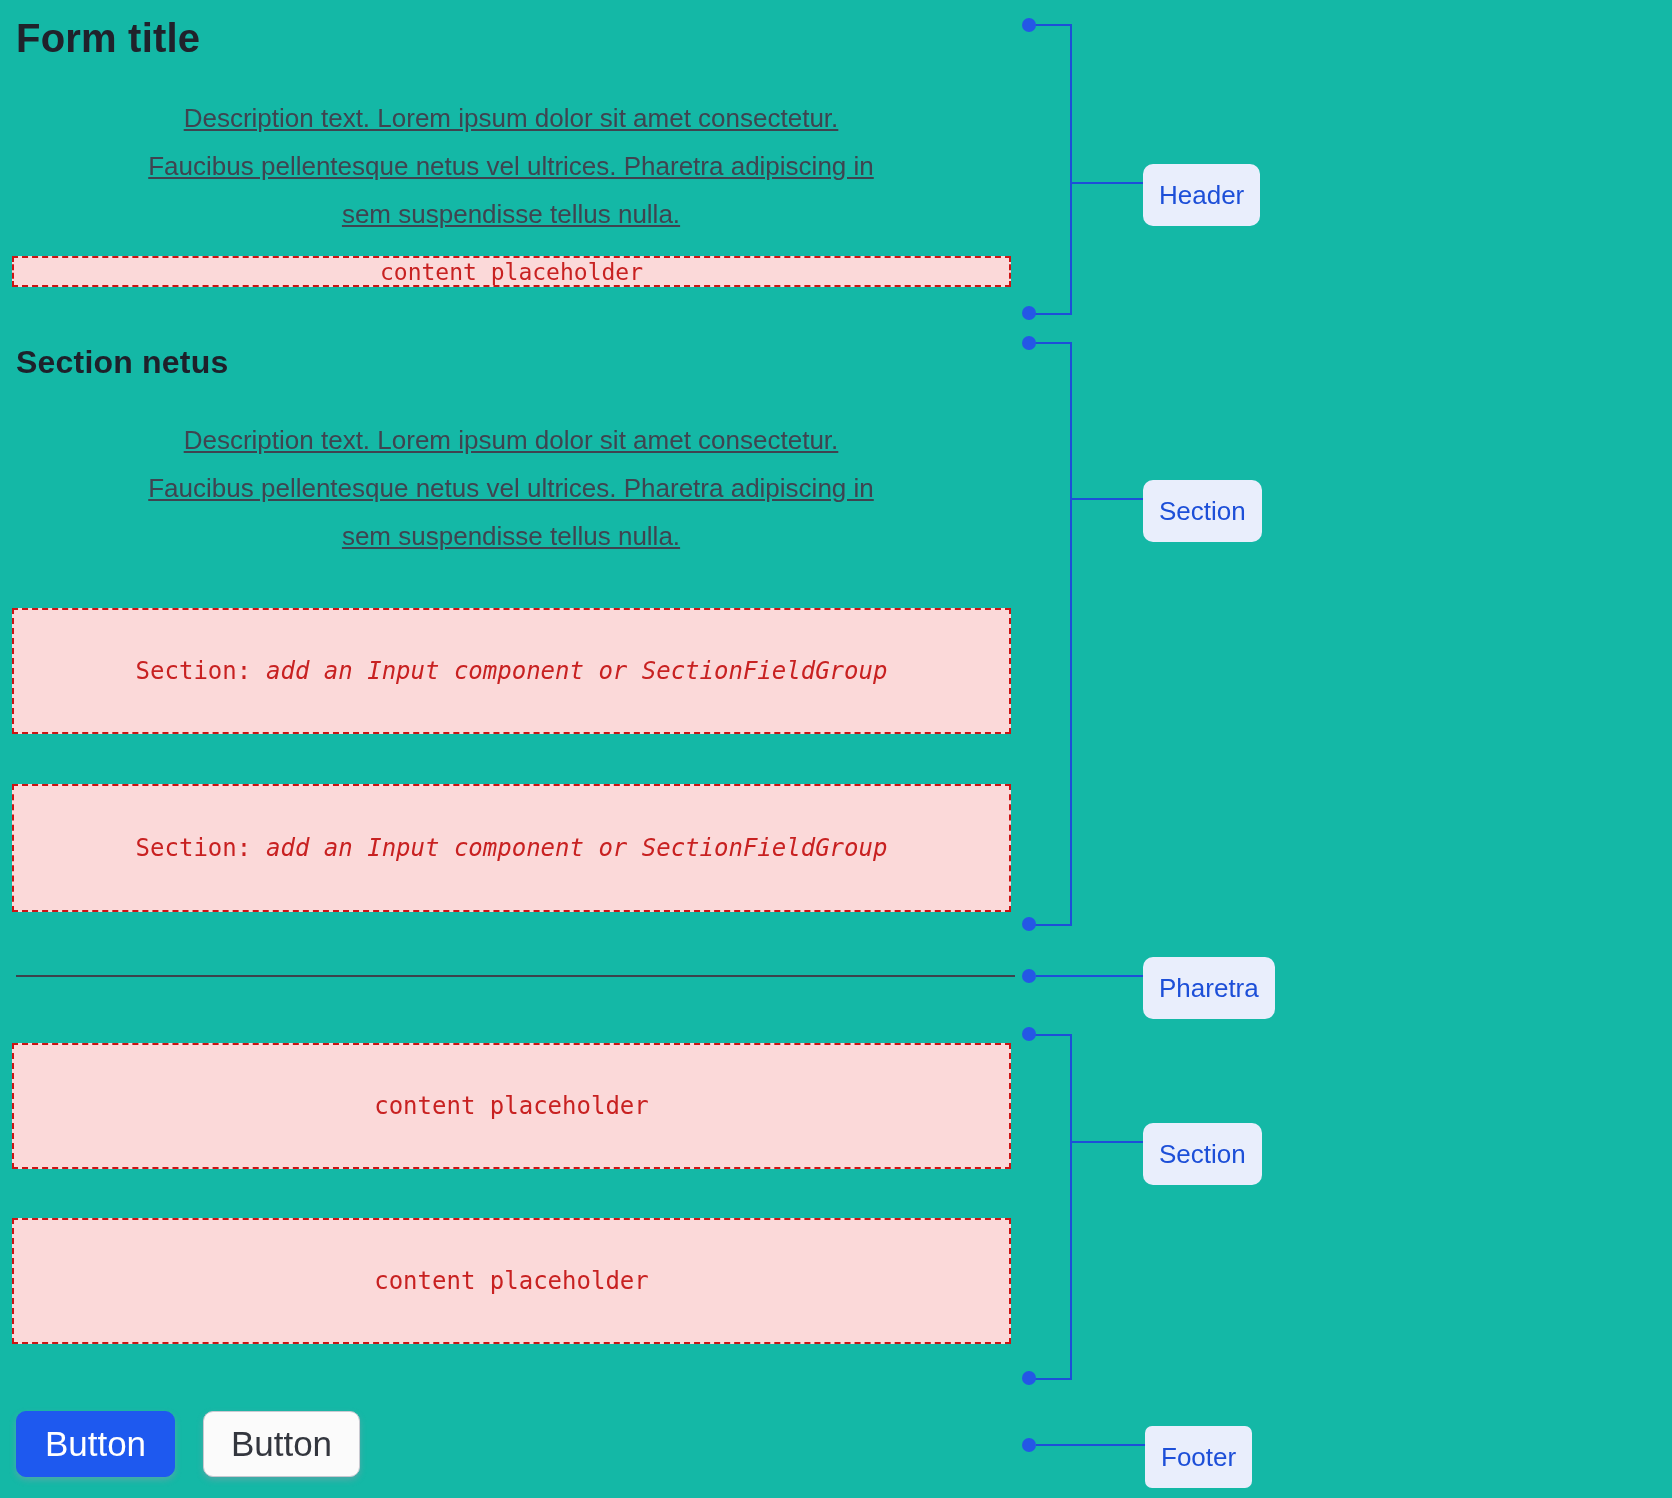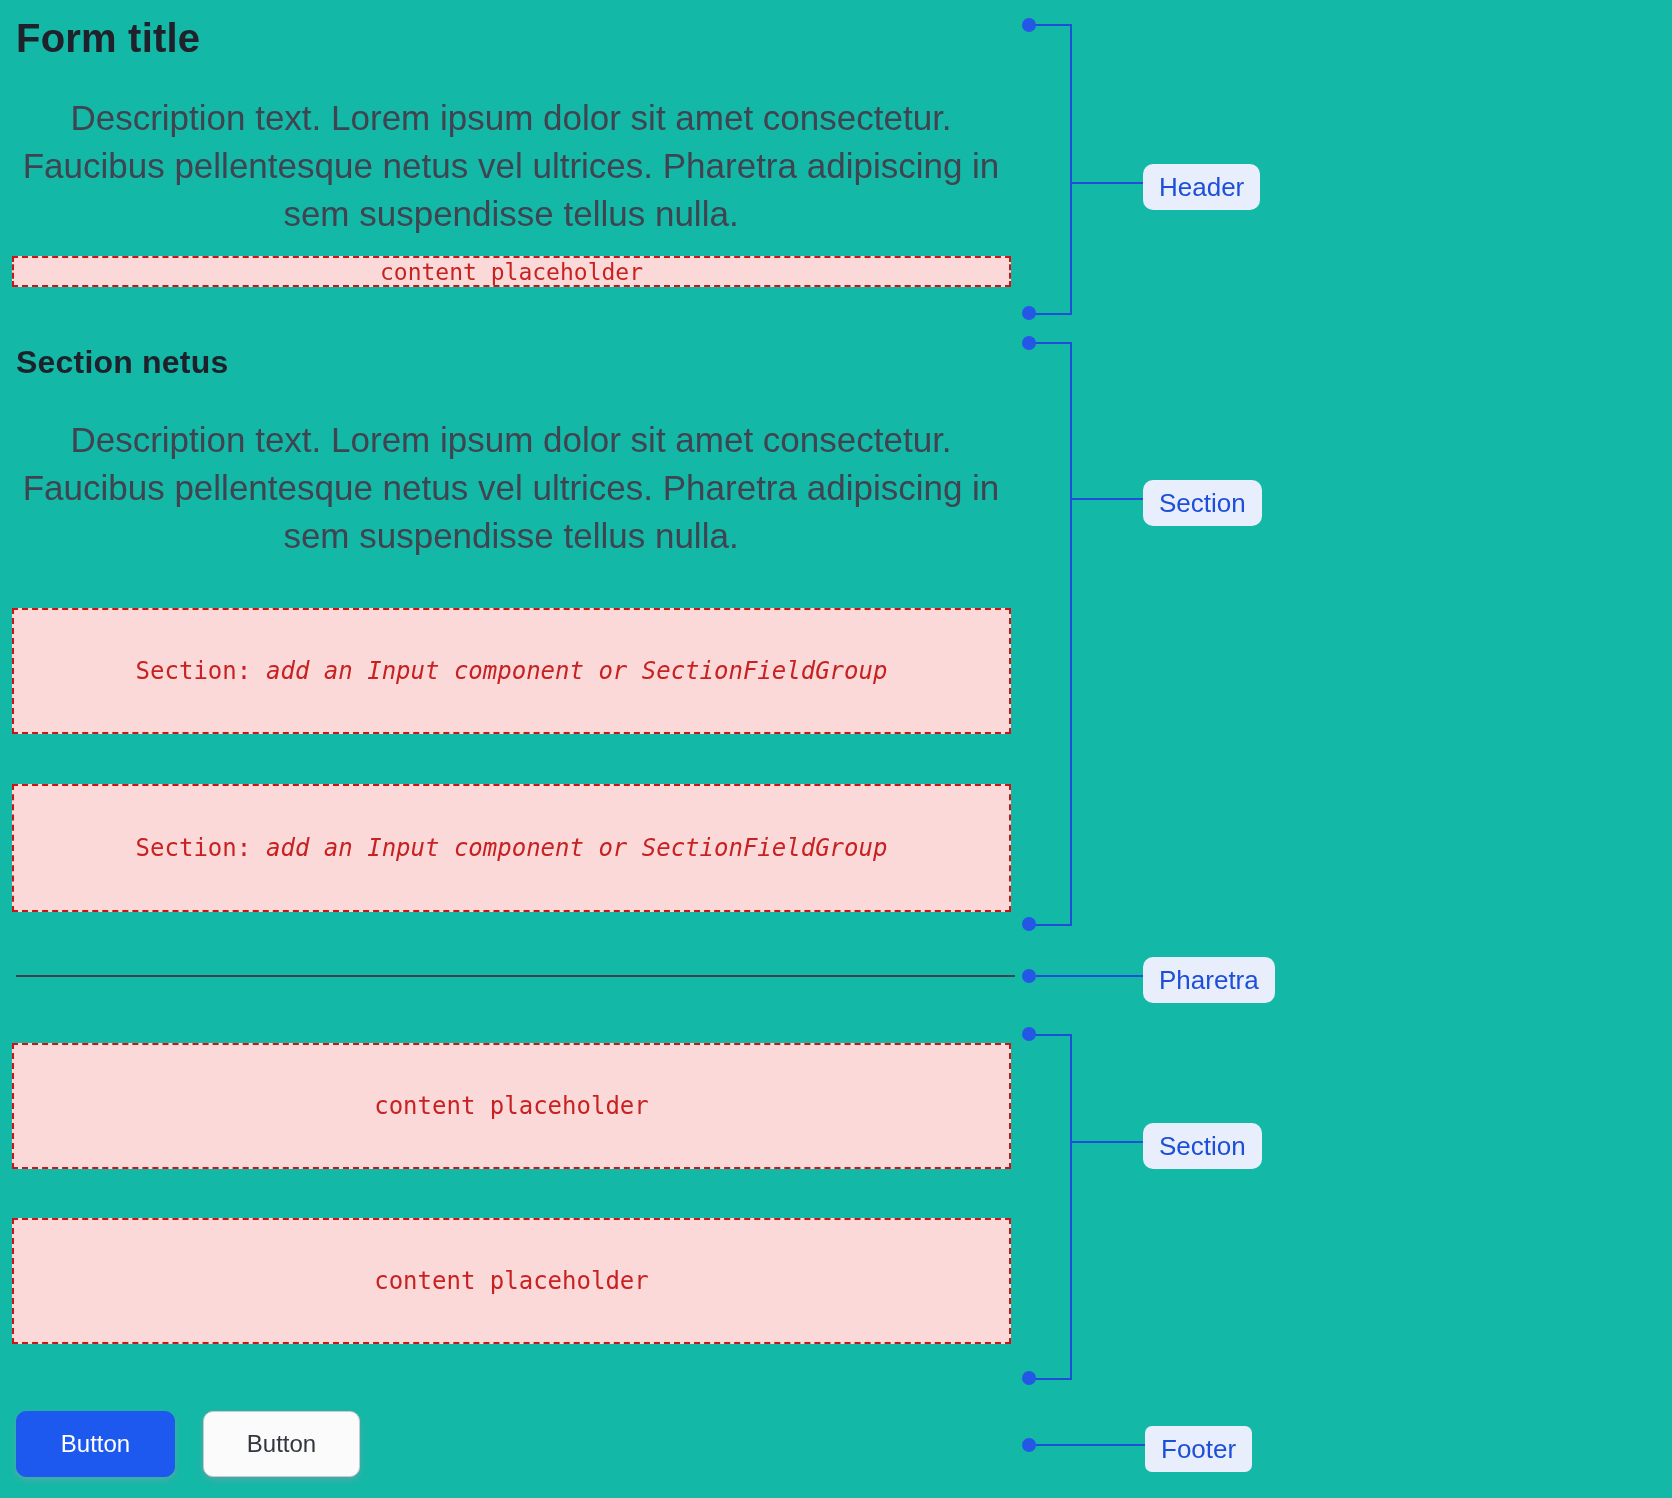--- a/index.html
+++ b/index.html
@@ -20,22 +20,23 @@
     font-size: 40px; font-weight: bold;
     color: #20222b; letter-spacing: 0.2px;
   }
   .section-title {
     left: 16px; top: 344px;
     font-size: 32px; font-weight: bold;
     color: #1e202a; letter-spacing: 0.2px;
   }
   .desc {
     left: 16px; width: 990px;
-    font-size: 35px; line-height: 48px;
+    font-size: 26px; line-height: 48px;
     color: #3f4450;
+    text-decoration: underline;
   }
   .desc-1 { top: 94px; }
   .desc-2 { top: 416px; }
 
   .ph-box {
     left: 12px; width: 999px;
     box-sizing: border-box;
     background: #fbd9d9;
     border: 2px dashed #cc1414;
     display: flex; align-items: center; justify-content: center;
@@ -52,21 +53,21 @@
   .separator-line {
     left: 16px; top: 975px; width: 999px; height: 2px;
     background: #3d424c;
   }
 
   
   .btn {
     top: 1411px; height: 66px;
     box-sizing: border-box;
     display: flex; align-items: center; justify-content: center;
-    font-size: 24px; border-radius: 10px;
+    font-size: 35px; border-radius: 10px;
     box-shadow: 0 3px 6px rgba(150,150,170,0.45);
     cursor: pointer;
   }
   .btn-primary {
     left: 16px; width: 159px;
     background: #1e59ef; color: #ffffff;
     border: 1px solid #1e59ef;
   }
   .btn-secondary {
     left: 203px; width: 157px;
@@ -86,21 +87,21 @@
   .bracket-sec-top  { top: 342px;  height: 584px; }
   .bracket-sec-bot  { top: 1034px; height: 346px; }
 
   .dot {
     width: 14px; height: 14px; border-radius: 50%;
     background: #2457e6;
   }
   .connector { height: 2px; background: #1d4fd8; }
 
   .pill {
-    height: 38px; padding: 4px 16px;
+    height: 38px; padding: 12px 16px;
     display: flex; align-items: center; justify-content: center;
     background: #e9eefc; color: #1d4fd8;
     font-size: 26px; font-weight: 500;
     border-radius: 10px; white-space: nowrap;
   }
 </style>
 </head>
 <body>
 
 <div id="canvas">

